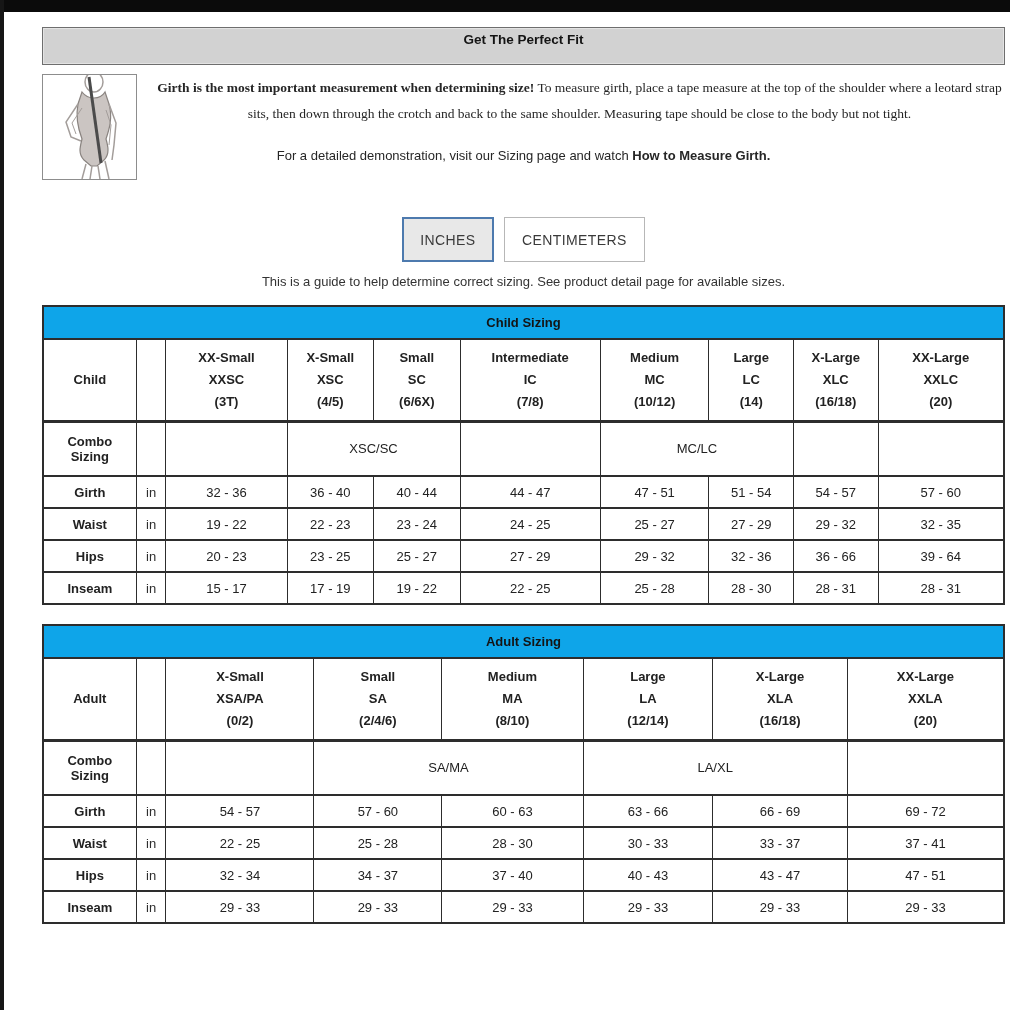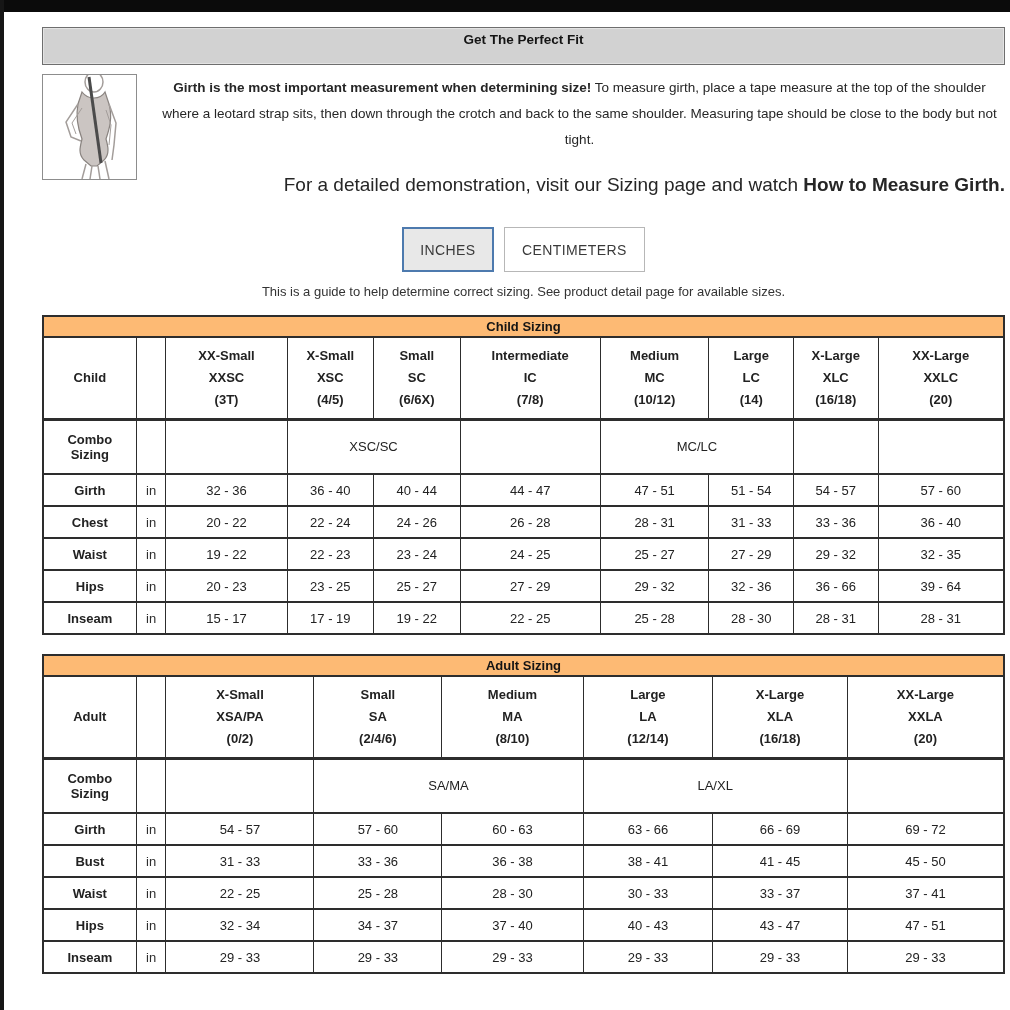--- a/index.html
+++ b/index.html
@@ -27,23 +27,23 @@
 
   .intro { position: relative; margin-top: 9px; min-height: 112px; }
   .intro-img {
     position: absolute; left: 0; top: 0;
     width: 95px; height: 106px;
     border: 1px solid #8d8d8d; background: #fff;
   }
   .intro-text {
     margin: 8px 0 0 112px; padding-top: 1px;
     text-align: center;
-    font-size: 13.5px; line-height: 26px; color: #262626;
-  }
-  .demo-line { margin-top: 21px; text-align: right; font-size: 19px; color: #262626; }
+    font-size: 13.5px; line-height: 26px; color: #262626; font-family: Liberation Serif, serif;
+  }
+  .demo-line { margin-top: 21px; text-align: center; font-size: 13px; color: #262626; }
 
   .unit-toggle { text-align: center; margin-top: 31px; height: 45px; }
   .btn {
     display: inline-block; vertical-align: top;
     font-family: inherit; font-size: 14px; letter-spacing: 0.4px;
     color: #3a3a3a; background: #ffffff;
     border: 1px solid #b7b7b7;
     padding: 5px 17px; margin: 0 3px;
     cursor: pointer; height: 45px;
   }
@@ -62,21 +62,21 @@
     border: 2px solid #2d2d2d;
     empty-cells: show;
   }
   table.size-table + table.size-table { margin-top: 19px; }
   .size-table td {
     border: 2px solid #2d2d2d;
     border-left-width: 1px; border-right-width: 1px;
     padding: 1px 2px;
     overflow: hidden;
   }
-  .tbl-title { background: #fdba74; font-weight: bold; height: 21px; color: #141414; }
+  .tbl-title { background: #0ea5e9; font-weight: bold; height: 33px; color: #141414; }
   .hdr-row td { height: 82px; font-weight: bold; border-bottom-width: 3px; }
   .hdr-size div { line-height: 22px; }
   .combo-row td { height: 55px; }
   .combo-label { font-weight: bold; padding: 0 18px !important; }
   .data-row td { height: 32px; }
   .row-label { font-weight: bold; }
   .unit-cell { font-weight: normal; color: #2e2e2e; }
 </style>
 </head>
 <body>
@@ -198,32 +198,20 @@
           <td>32 - 36</td>
           <td>36 - 40</td>
           <td>40 - 44</td>
           <td>44 - 47</td>
           <td>47 - 51</td>
           <td>51 - 54</td>
           <td>54 - 57</td>
           <td>57 - 60</td>
         </tr>
         <tr class="data-row">
-          <td class="row-label">Chest</td>
-          <td class="unit-cell">in</td>
-          <td>20 - 22</td>
-          <td>22 - 24</td>
-          <td>24 - 26</td>
-          <td>26 - 28</td>
-          <td>28 - 31</td>
-          <td>31 - 33</td>
-          <td>33 - 36</td>
-          <td>36 - 40</td>
-        </tr>
-        <tr class="data-row">
           <td class="row-label">Waist</td>
           <td class="unit-cell">in</td>
           <td>19 - 22</td>
           <td>22 - 23</td>
           <td>23 - 24</td>
           <td>24 - 25</td>
           <td>25 - 27</td>
           <td>27 - 29</td>
           <td>29 - 32</td>
           <td>32 - 35</td>
@@ -316,30 +304,20 @@
           <td class="row-label">Girth</td>
           <td class="unit-cell">in</td>
           <td>54 - 57</td>
           <td>57 - 60</td>
           <td>60 - 63</td>
           <td>63 - 66</td>
           <td>66 - 69</td>
           <td>69 - 72</td>
         </tr>
         <tr class="data-row">
-          <td class="row-label">Bust</td>
-          <td class="unit-cell">in</td>
-          <td>31 - 33</td>
-          <td>33 - 36</td>
-          <td>36 - 38</td>
-          <td>38 - 41</td>
-          <td>41 - 45</td>
-          <td>45 - 50</td>
-        </tr>
-        <tr class="data-row">
           <td class="row-label">Waist</td>
           <td class="unit-cell">in</td>
           <td>22 - 25</td>
           <td>25 - 28</td>
           <td>28 - 30</td>
           <td>30 - 33</td>
           <td>33 - 37</td>
           <td>37 - 41</td>
         </tr>
         <tr class="data-row">

